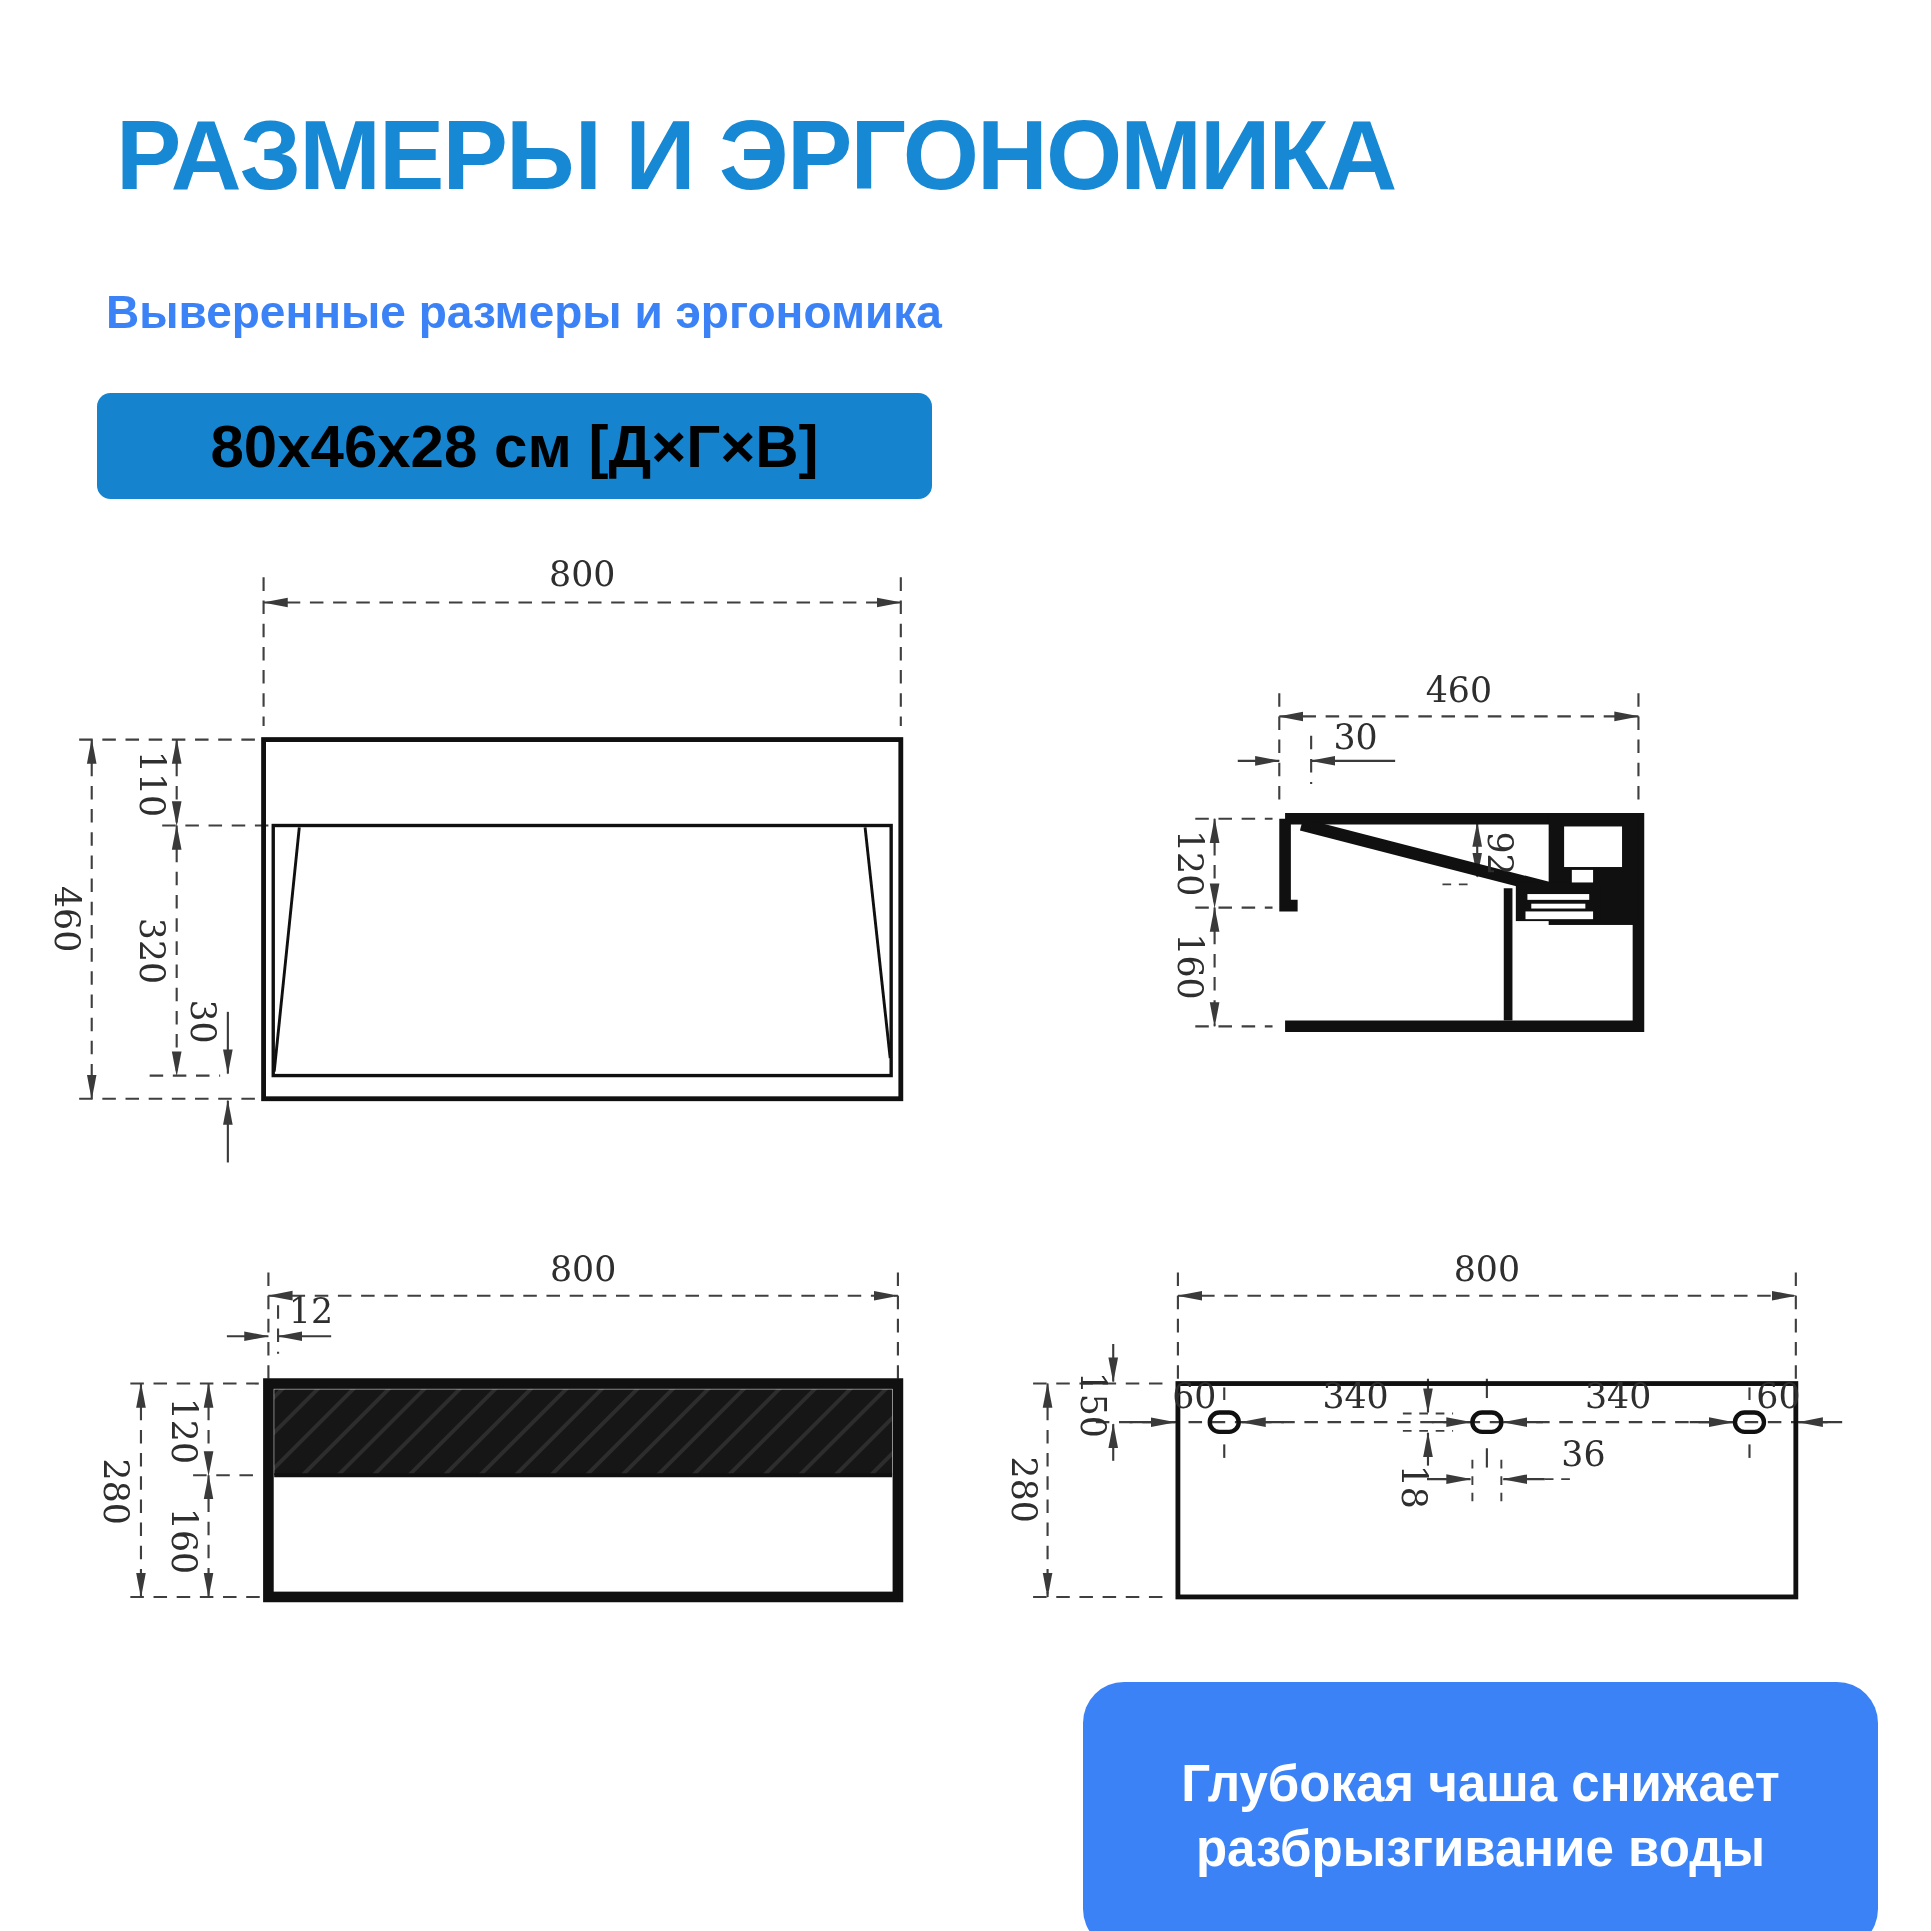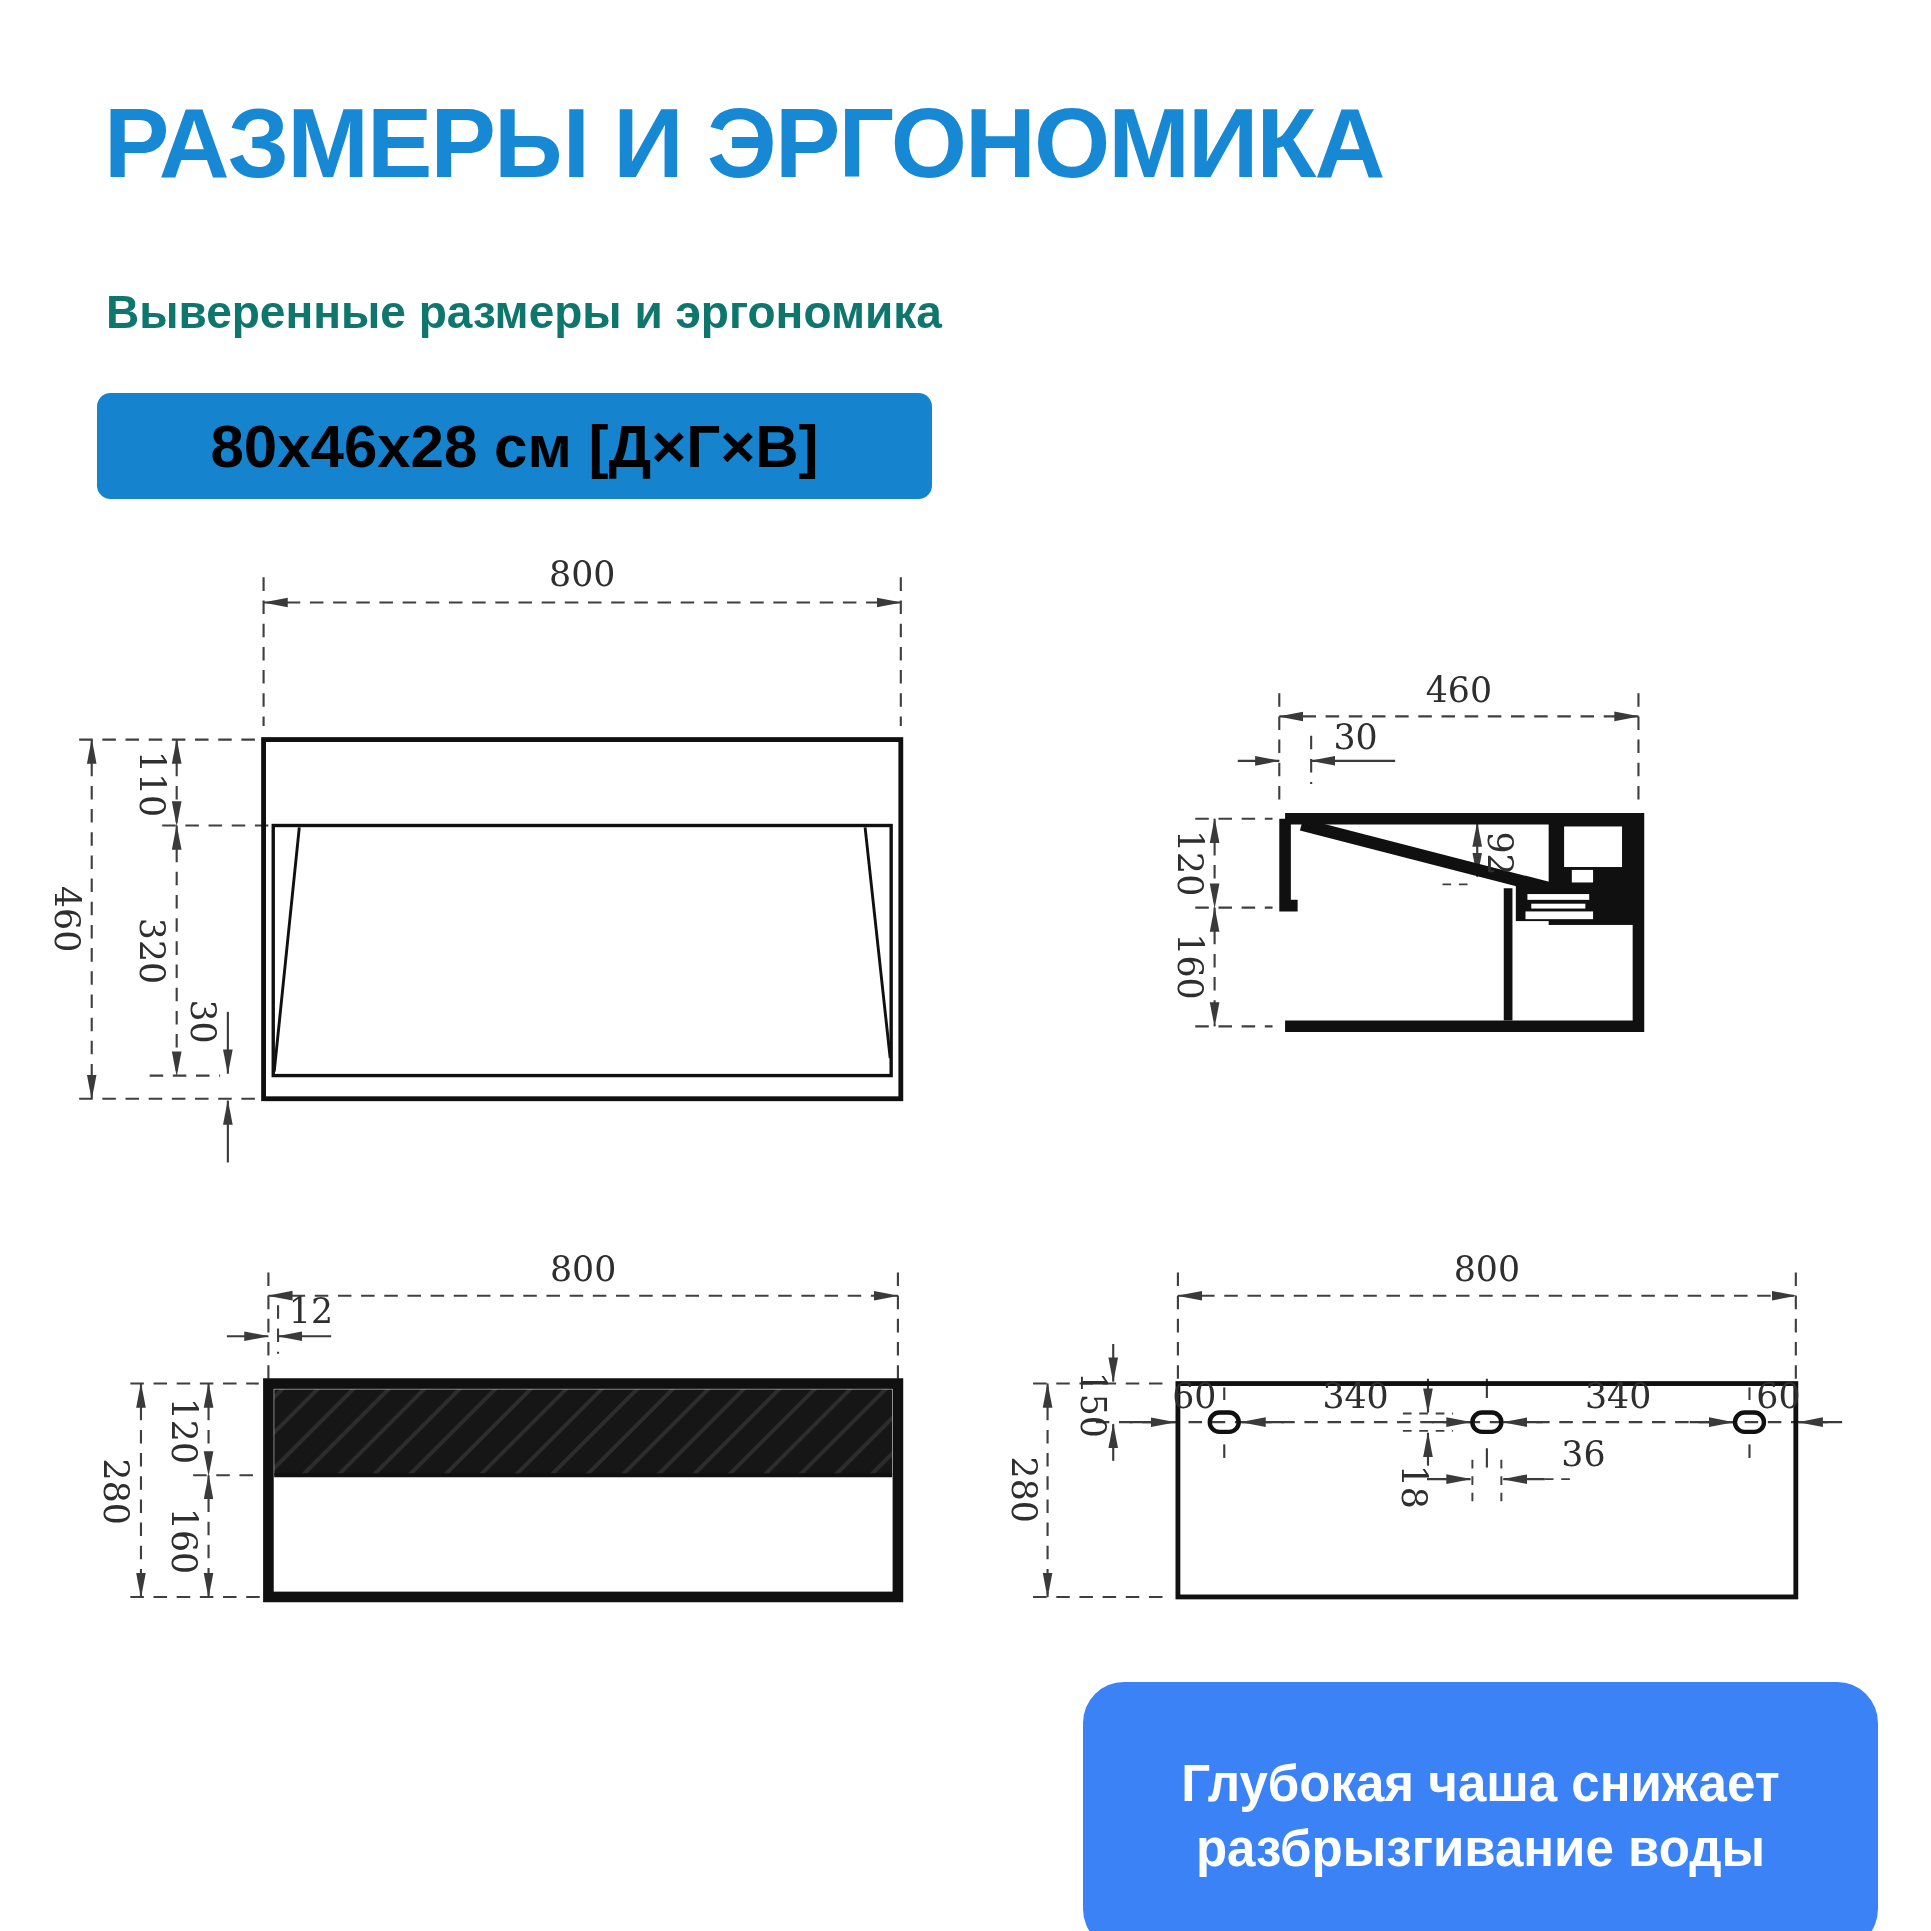--- a/index.html
+++ b/index.html
@@ -1,27 +1,27 @@
 <!DOCTYPE html>
 <html><head>
 <meta charset="utf-8">
 <style>
   html,body { margin:0; padding:0; background:#ffffff; }
   .page {
     position:relative; width:1931px; height:1931px; background:#ffffff;
     font-family:"Liberation Sans", sans-serif; overflow:hidden;
   }
   .title {
-    position:absolute; left:100px; top:83px; margin:4px;
+    position:absolute; left:100px; top:83px; margin:16px;
     font-size:98px; font-weight:700; letter-spacing:-1.9px;
     color:#1688d4; white-space:nowrap;
   }
   .subtitle {
     position:absolute; left:106px; top:285px;
-    font-size:46px; font-weight:700; color:#0f766e; white-space:nowrap;
+    font-size:46px; font-weight:700; color:#3b82f6; white-space:nowrap;
   }
   .badge {
     position:absolute; left:97px; top:393px; width:835px; height:106px;
     background:#1583cd; border-radius:13.5px;
     display:flex; align-items:center; justify-content:center;
     font-size:60px; font-weight:700; color:#000000; white-space:nowrap;
   }
   .drawings { position:absolute; left:0; top:0; }
   .note {
     position:absolute; left:1083px; top:1682px; width:795px; height:268px;

